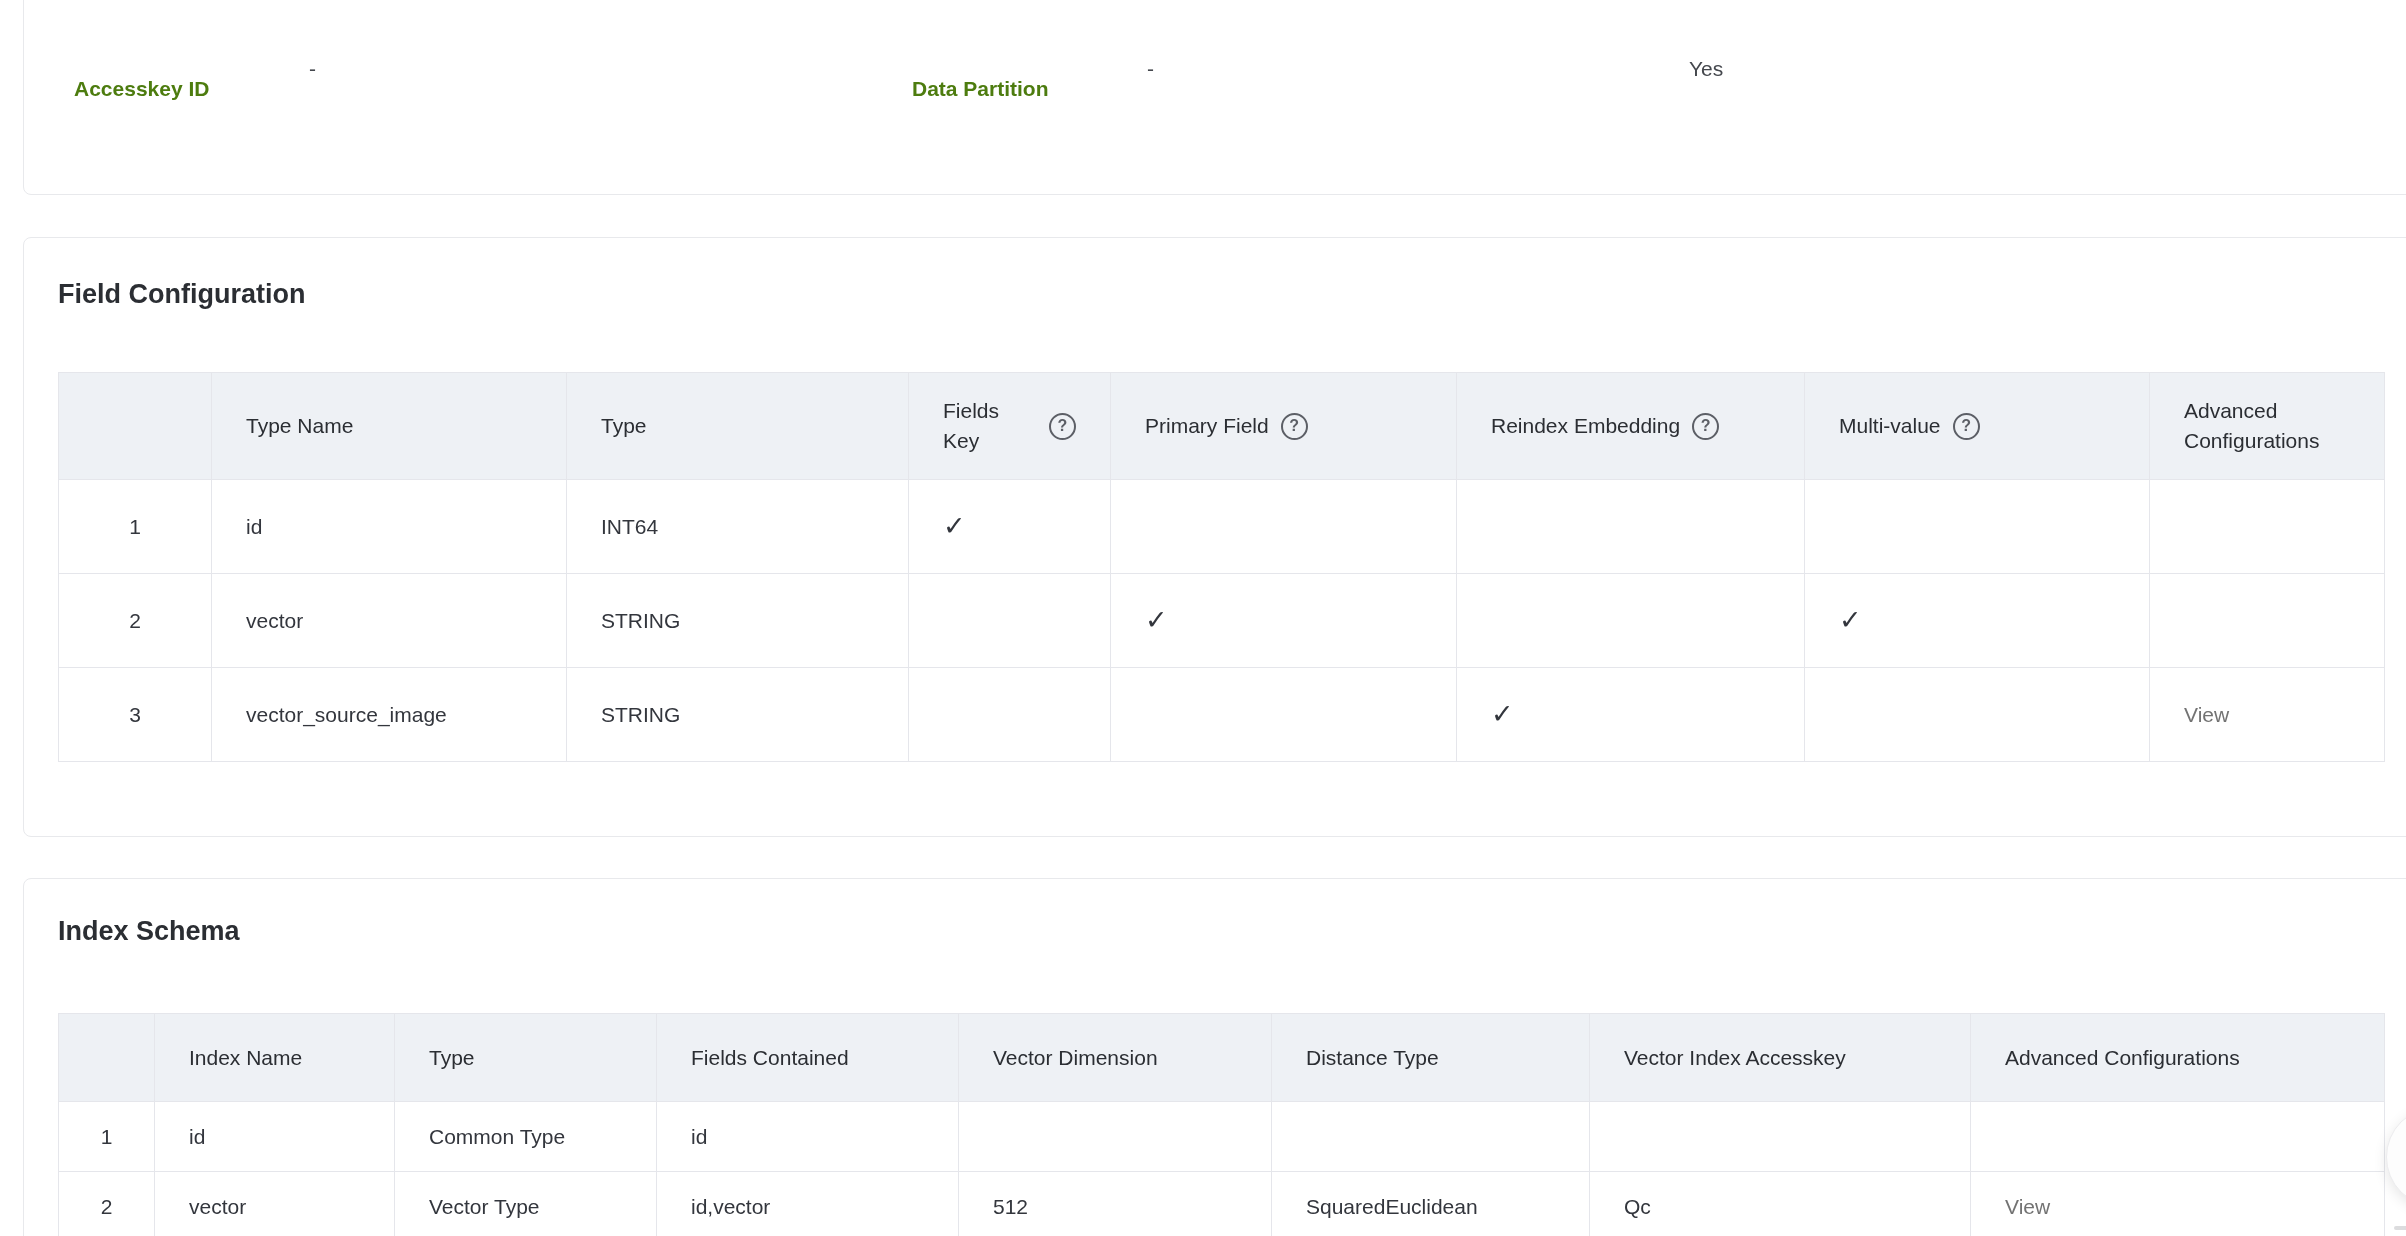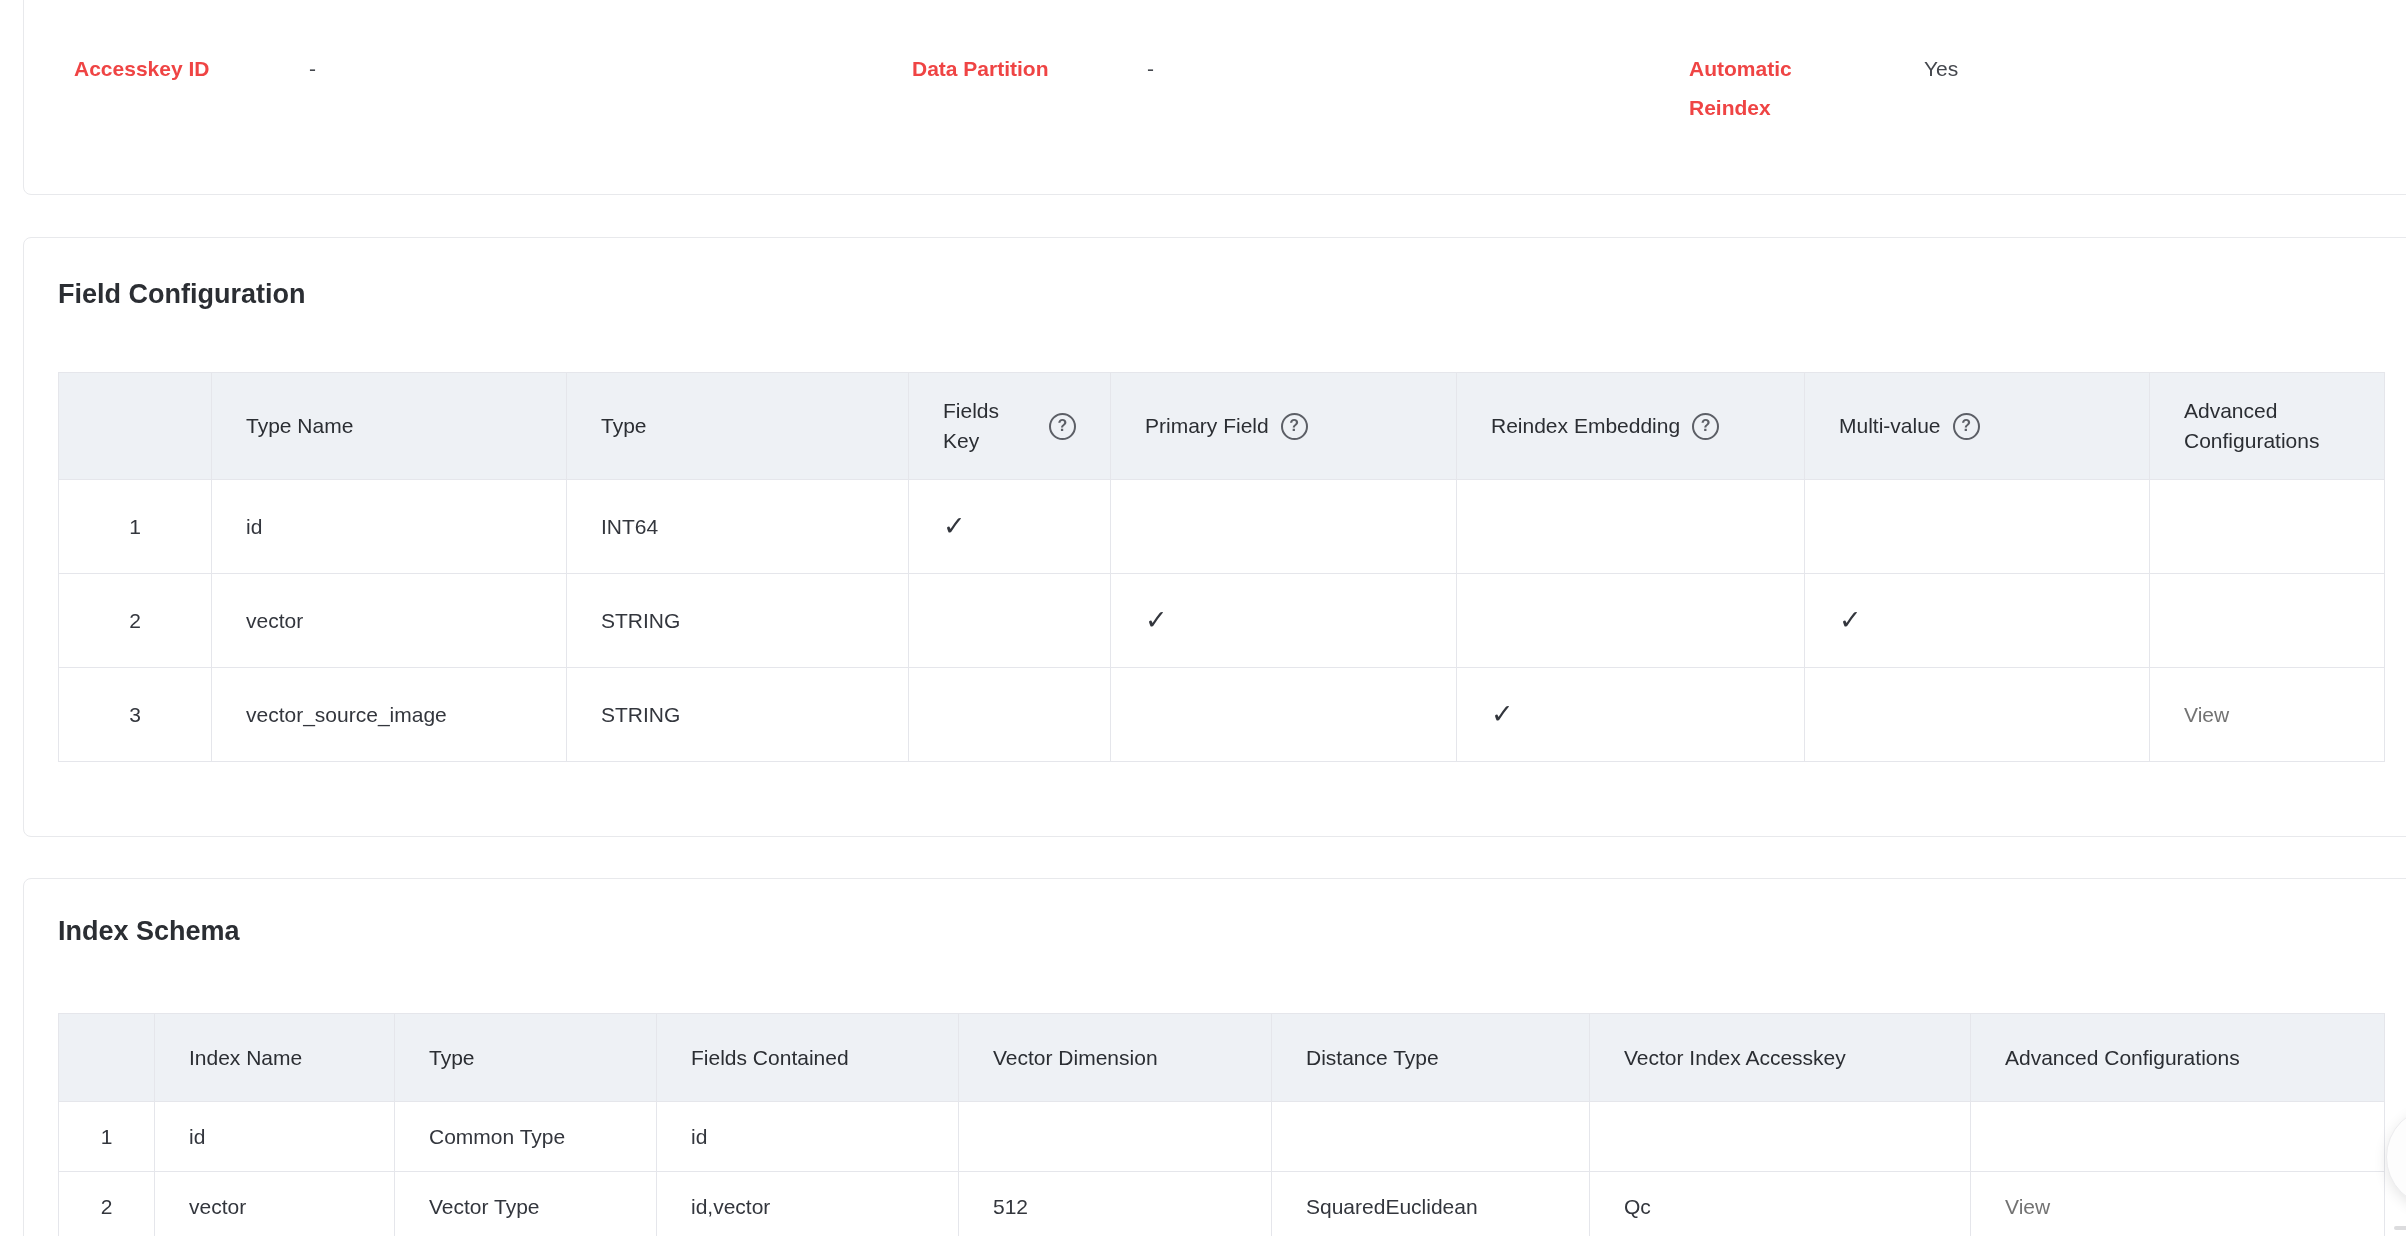--- a/index.html
+++ b/index.html
@@ -41,22 +41,23 @@
 
   
   .info-grid { display: grid; grid-template-columns: 838px 777px auto; }
   .info-item { display: flex; align-items: flex-start; }
   .info-label {
     width: 162px;
     margin-right: 73px;
     font-weight: 700;
     font-size: 21px;
     line-height: 39px;
-    color: #ef4444;
+    color: #4d7c0f;
     flex: none;
+    margin-top: 20px;
   }
   .info-value { font-size: 21px; line-height: 39px; color: #44474d; }
 
   
   table.data-table {
     border-collapse: collapse;
     table-layout: fixed;
     width: 2326px;
   }
   .data-table th, .data-table td {
@@ -124,21 +125,20 @@
     <div class="info-grid">
       <div class="info-item">
         <span class="info-label">Accesskey ID</span>
         <span class="info-value">-</span>
       </div>
       <div class="info-item">
         <span class="info-label">Data Partition</span>
         <span class="info-value">-</span>
       </div>
       <div class="info-item">
-        <span class="info-label">Automatic Reindex</span>
         <span class="info-value">Yes</span>
       </div>
     </div>
   </section>
 
   <section class="card card-section card-fc">
     <h2 class="card-title">Field Configuration</h2>
     <table class="data-table fc-table">
       <colgroup>
         <col style="width:153px">

